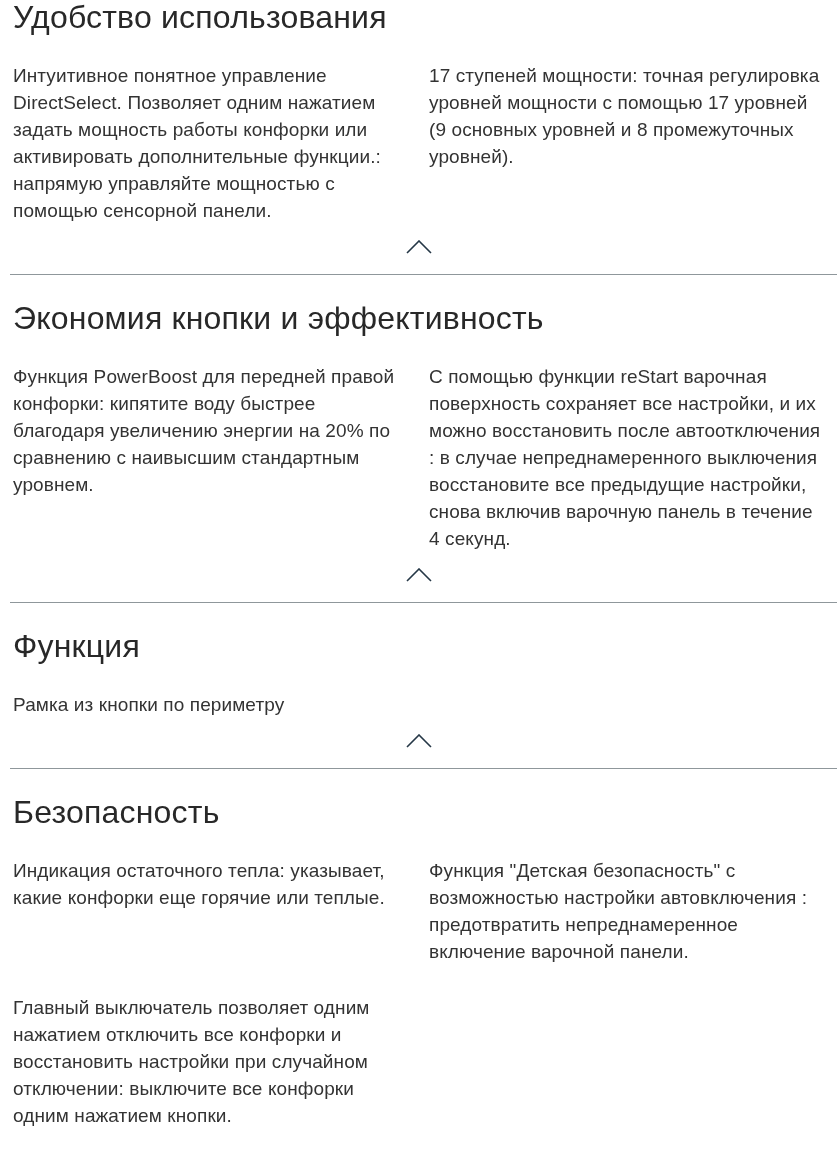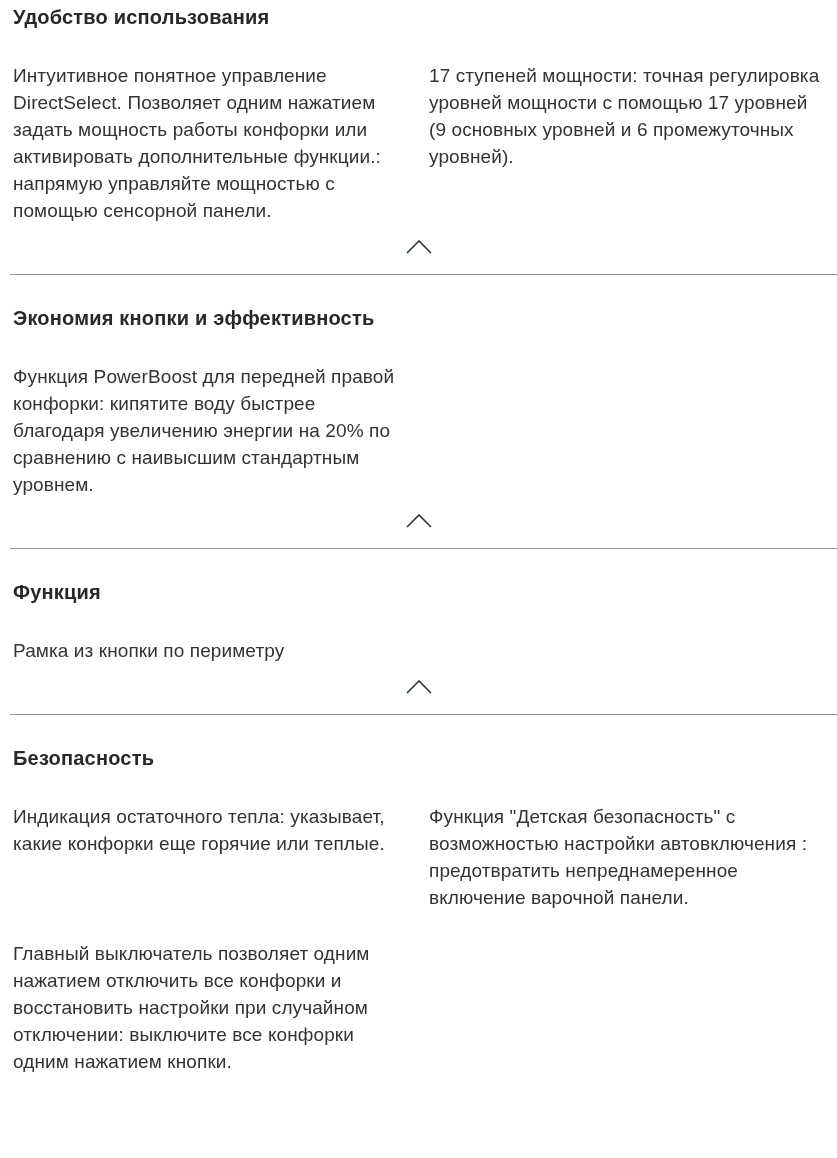--- a/index.html
+++ b/index.html
@@ -11,22 +11,22 @@
     background: #ffffff;
     color: #282828;
     font-family: "Liberation Sans", "DejaVu Sans", sans-serif;
   }
   .page { padding: 3px 13px 0 13px; }
 
   .feature-section { padding-top: 29px; }
   .feature-section.first { padding-top: 0; }
 
   .section-title {
-    font-size: 20px;
-    font-weight: 700;
+    font-size: 32px;
+    font-weight: 400;
     line-height: 28px;
     margin: 0 0 31px 0;
     color: #282828;
     letter-spacing: 0.2px;
   }
 
   .features {
     display: grid;
     grid-template-columns: 1fr 1fr;
     column-gap: 21px;
@@ -70,36 +70,37 @@
 </style>
 </head>
 <body>
 
 <div class="page">
 
   <section class="feature-section first">
     <h2 class="section-title">Удобство использования</h2>
     <div class="features">
       <p class="feature-text">Интуитивное понятное управление DirectSelect. Позволяет одним нажатием задать мощность работы конфорки или активировать дополнительные функции.: напрямую управляйте мощностью с помощью сенсорной панели.</p>
-      <p class="feature-text">17 ступеней мощности: точная регулировка уровней мощности с помощью 17 уровней (9 основных уровней и 6 промежуточных уровней).</p>
+      <p class="feature-text">17 ступеней мощности: точная регулировка уровней мощности с помощью 17 уровней (9 основных уровней и 8 промежуточных уровней).</p>
     </div>
     <div class="chevron-row">
       <button class="chevron-btn">
         <svg class="chevron-icon" width="26" height="14" viewBox="0 0 26 14">
             <polyline points="1,13 13,1 25,13"></polyline>
           </svg>
       </button>
     </div>
     <hr class="divider">
   </section>
 
   <section class="feature-section">
     <h2 class="section-title">Экономия кнопки и эффективность</h2>
     <div class="features">
       <p class="feature-text">Функция PowerBoost для передней правой конфорки: кипятите воду быстрее благодаря увеличению энергии на 20% по сравнению с наивысшим стандартным уровнем.</p>
+      <p class="feature-text">С помощью функции reStart варочная поверхность сохраняет все настройки, и их можно восстановить после автоотключения : в случае непреднамеренного выключения восстановите все предыдущие настройки, снова включив варочную панель в течение 4 секунд.</p>
     </div>
     <div class="chevron-row">
       <button class="chevron-btn">
         <svg class="chevron-icon" width="26" height="14" viewBox="0 0 26 14">
             <polyline points="1,13 13,1 25,13"></polyline>
           </svg>
       </button>
     </div>
     <hr class="divider">
   </section>

